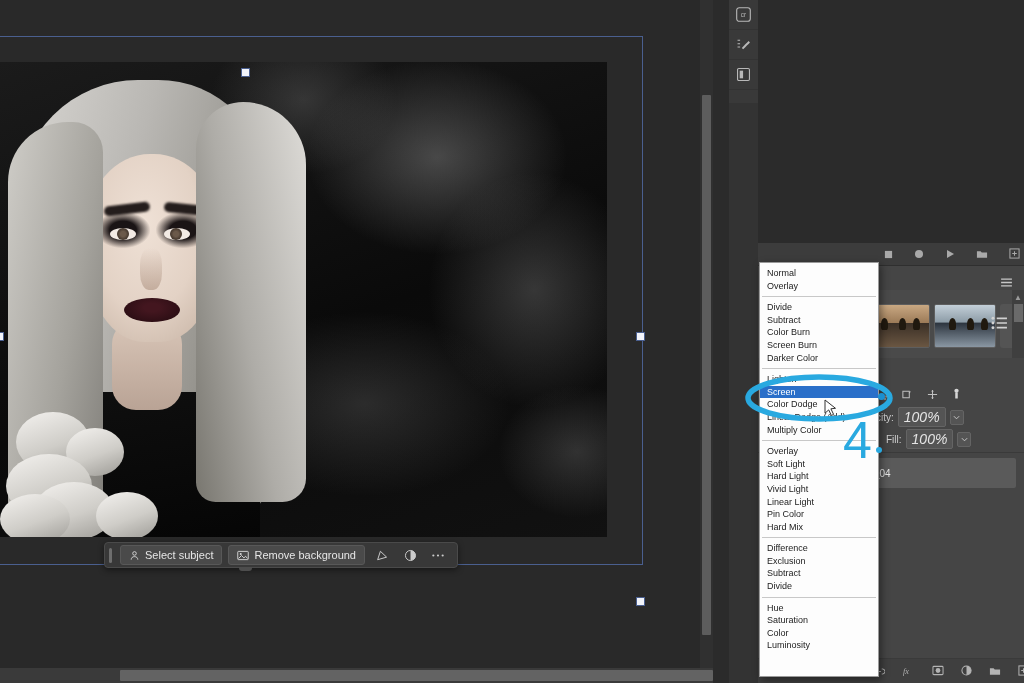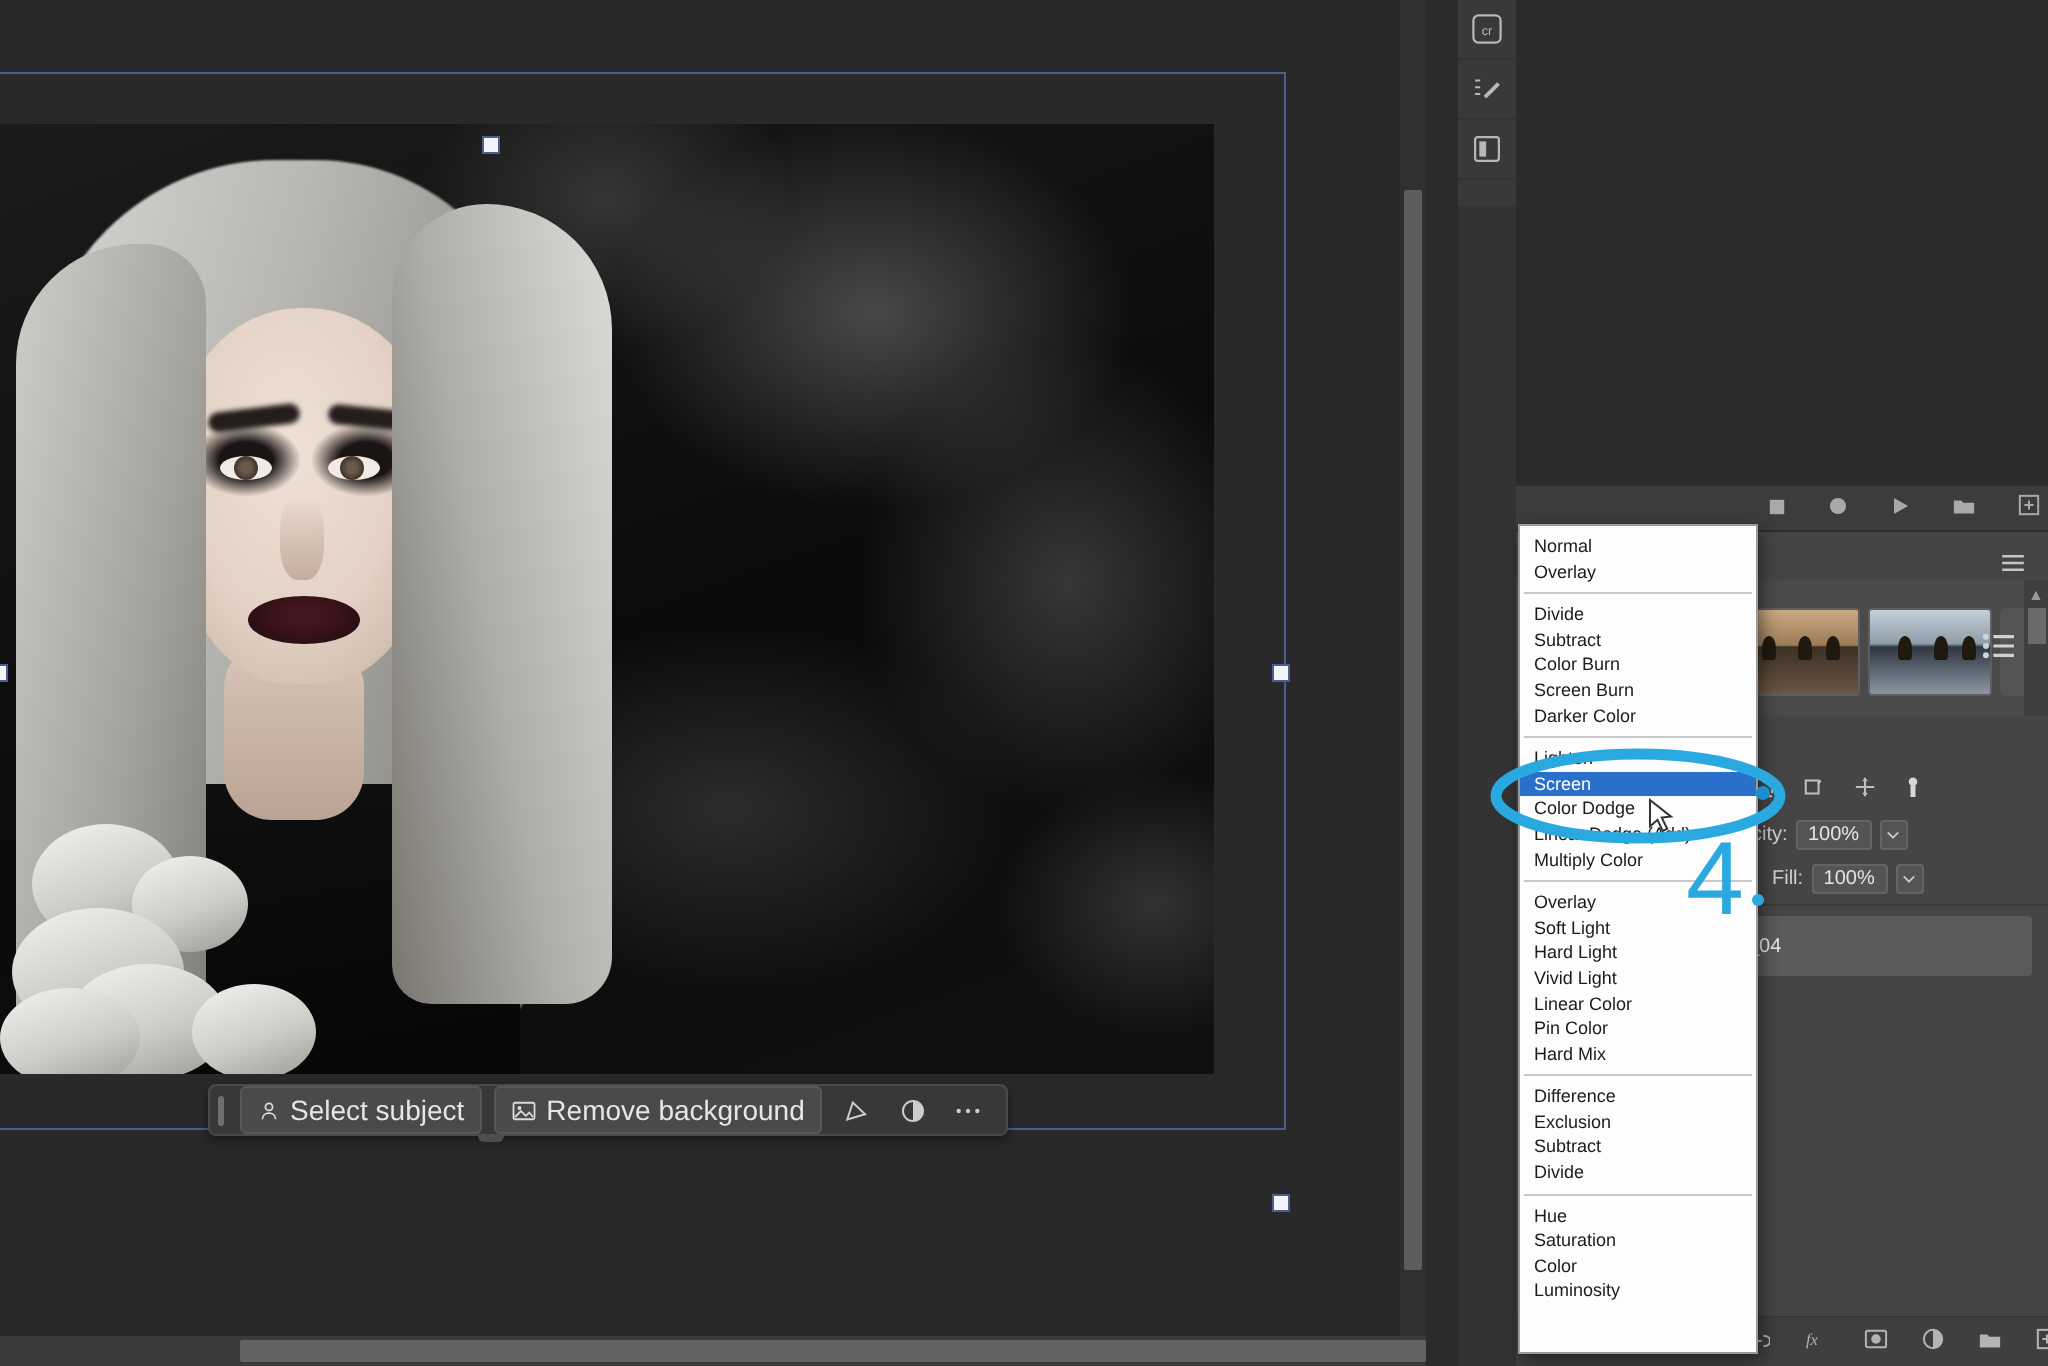--- a/index.html
+++ b/index.html
@@ -130,21 +130,21 @@
     position: absolute; left: 104px; top: 542px; height: 26px;
     display: flex; align-items: center; gap: 6px;
     background: #383838; border: 1px solid #4a4a4a; border-radius: 4px;
     padding: 0 8px 0 4px;
     box-shadow: 0 2px 6px rgba(0,0,0,.45);
   }
   #task-bar .grip { width: 3px; height: 15px; background: #6e6e6e; border-radius: 2px; margin-right: 2px; }
   .tb-btn {
     display: flex; align-items: center; gap: 5px;
     background: #4a4a4a; border: 1px solid #585858; border-radius: 3px;
-    color: #e6e6e6; font-size: 14px; padding: 3px 8px; white-space: nowrap;
+    color: #e6e6e6; font-size: 11px; padding: 3px 8px; white-space: nowrap;
   }
   .tb-ico { display: inline-flex; }
   .tb-icon-btn {
     width: 22px; height: 18px; display: flex; align-items: center; justify-content: center;
     color: #cfcfcf;
   }
   #task-bar-notch {
     position: absolute; left: 239px; top: 567px; width: 13px; height: 4px;
     background: #4d4d4d; border-radius: 0 0 3px 3px;
   }
@@ -214,21 +214,21 @@
   .lp-row {
     position: absolute; left: 0; width: 266px; display: flex; align-items: center;
     color: #cfcfcf; font-size: 10px;
   }
   #lp-blend-row { top: 0; height: 26px; padding-left: 6px; gap: 6px; }
   #lp-lock-row  { top: 26px; height: 22px; padding-left: 118px; gap: 14px; }
   #lp-op-row    { top: 48px; height: 22px; padding-left: 118px; gap: 4px; }
   #lp-fill-row  { top: 70px; height: 22px; padding-left: 128px; gap: 4px; }
   .num-field {
     background: #545454; border: 1px solid #646464; border-radius: 2px;
-    color: #e4e4e4; font-size: 10px; padding: 1px 5px; min-width: 38px; text-align: center;
+    color: #e4e4e4; font-size: 14px; padding: 1px 5px; min-width: 38px; text-align: center; font-style: italic;
   }
   .caret-box {
     width: 14px; height: 15px; background: #545454; border: 1px solid #646464;
     border-radius: 2px; display: flex; align-items: center; justify-content: center; color: #c8c8c8;
   }
   #lp-divider { position: absolute; left: 0; top: 94px; width: 266px; height: 1px; background: #3a3a3a; }
 
   #layer-item {
     position: absolute; left: 6px; top: 100px; width: 252px; height: 30px;
     background: #5a5a5a; border-radius: 2px; display: flex; align-items: center;
@@ -544,21 +544,21 @@
       <div class="bm-item">Lighten</div>
       <div class="bm-item selected">Screen</div>
       <div class="bm-item">Color Dodge</div>
       <div class="bm-item">Linear Dodge (Add)</div>
       <div class="bm-item">Multiply Color</div>
       <div class="bm-sep"></div>
       <div class="bm-item">Overlay</div>
       <div class="bm-item">Soft Light</div>
       <div class="bm-item">Hard Light</div>
       <div class="bm-item">Vivid Light</div>
-      <div class="bm-item">Linear Color</div>
+      <div class="bm-item">Linear Light</div>
       <div class="bm-item">Pin Color</div>
       <div class="bm-item">Hard Mix</div>
       <div class="bm-sep"></div>
       <div class="bm-item">Difference</div>
       <div class="bm-item">Exclusion</div>
       <div class="bm-item">Subtract</div>
       <div class="bm-item">Divide</div>
       <div class="bm-sep"></div>
       <div class="bm-item">Hue</div>
       <div class="bm-item">Saturation</div>

